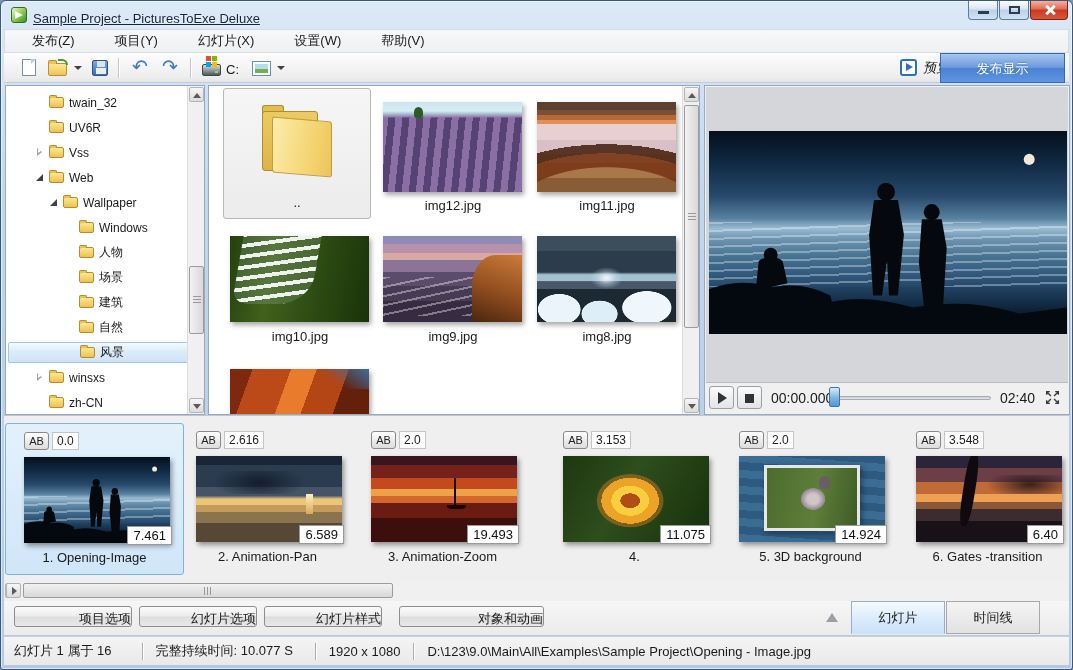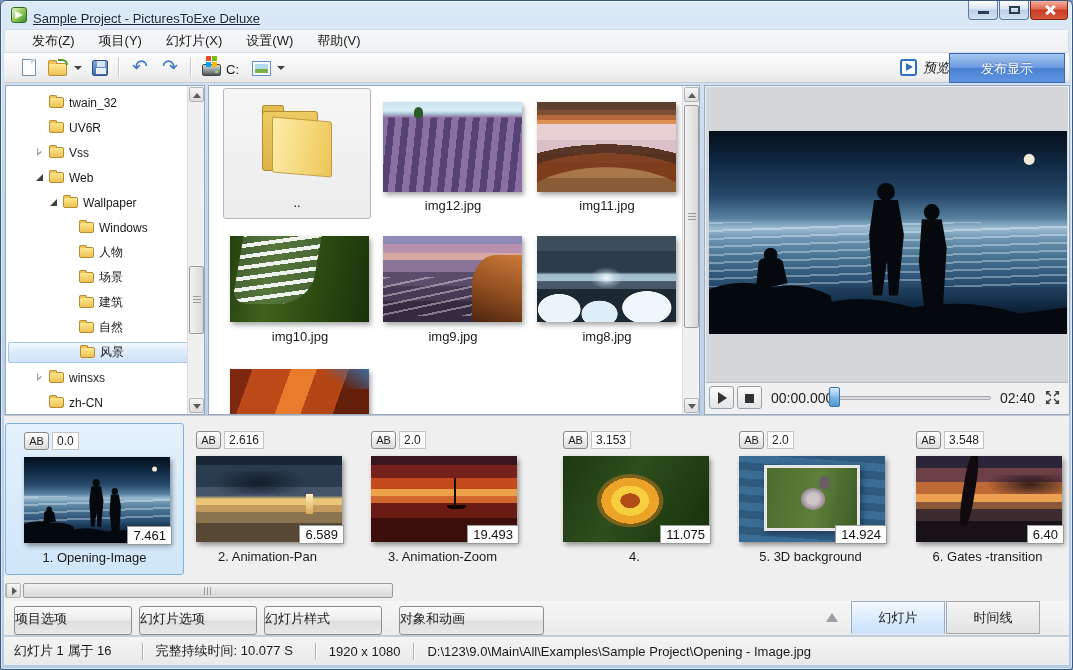--- a/index.html
+++ b/index.html
@@ -21,21 +21,21 @@
 .capbtn.min { left:967px; width:30px; } .capbtn.max { left:998px; width:30px; }
 .capbtn.close { left:1029px; width:38px; background:linear-gradient(180deg,#f5b0a0 0%,#e06a50 45%,#c93a22 50%,#d8573a 100%); border-color:#7a2415; }
 .glyph-min { position:absolute; left:9px; bottom:5px; width:11px; height:3px; background:#2a3c52; }
 .glyph-max { position:absolute; left:9px; top:5px; width:11px; height:8px; border:2px solid #2a3c52; }
 .glyph-close { position:absolute; left:13px; top:3px; width:12px; height:12px; }
 .glyph-close::before,.glyph-close::after { content:''; position:absolute; left:5px; top:0; width:3px; height:12px; background:#fff; }
 .glyph-close::before { transform:rotate(45deg);} .glyph-close::after { transform:rotate(-45deg);}
 
 
 .menubar { position:absolute; left:3px; right:3px; top:28px; height:24px; background:linear-gradient(180deg,#f7f8fa,#eef0f2);
-  border:1px solid #d4dce6; display:flex; align-items:center; padding-left:16px; gap:2px; }
+  border:1px solid #d4dce6; display:flex; align-items:center; padding-left:16px; gap:18px; }
 .menu-item { font-size:13px; color:#1a1a1a; padding:3px 11px; border-radius:2px; }
 
 
 .toolbar { position:absolute; left:3px; right:3px; top:52px; height:30px;
   background:linear-gradient(180deg,#fdfdfd,#ededee 85%,#e4e4e6); border-bottom:1px solid #c8ccd2; }
 .tbtn { position:absolute; top:3px; width:24px; height:24px; border-radius:2px; }
 .tsep { position:absolute; top:5px; width:1px; height:20px; background:#c4c8ce; box-shadow:1px 0 0 #fff; }
 .ico-new { position:absolute; left:4px; top:3px; width:14px; height:17px; background:#fff; border:1px solid #7590ab; }
 .ico-new::after { content:''; position:absolute; right:-1px; top:-1px; border-left:5px solid #b9cde0; border-bottom:5px solid transparent; }
 .ico-folder { position:relative; width:19px; height:13px; background:linear-gradient(180deg,#fde992,#f0c255); border:1px solid #bb8f34; border-radius:2px; }
@@ -52,21 +52,21 @@
 .ico-drive::after { content:''; position:absolute; right:2px; bottom:2px; width:3px; height:2px; background:#8fdc60; }
 .winflag { position:absolute; left:6px; top:0; width:5px; height:5px; background:#e44f26;
   box-shadow:6px 0 0 #7fba00, 0 6px 0 #00a4ef, 6px 6px 0 #ffb900; }
 .tb-label { position:absolute; top:9px; font-size:13px; color:#1a1a1a; }
 .ico-image { position:absolute; left:2px; top:5px; width:19px; height:15px; background:#fff; border:1px solid #5f92c8; padding:2px; }
 .ico-image::before { content:''; display:block; width:100%; height:100%; background:linear-gradient(180deg,#b5ddf0 0 55%,#79ae49 55%); }
 .ico-preview { position:relative; width:17px; height:17px; background:#fff; border:2px solid #2f6fc2; border-radius:3px; }
 .ico-preview::after { content:''; position:absolute; left:4px; top:2px; border-left:7px solid #2f6fc2; border-top:4px solid transparent; border-bottom:4px solid transparent; }
 .preview-group { position:absolute; right:120px; top:6px; display:flex; gap:6px;font-style:italic; }
 .preview-label { font-size:13px; color:#1a1a1a; }
-.publish-btn { position:absolute; right:4px; top:0; width:116px; height:30px; color:#fff; font-size:13px;
+.publish-btn { position:absolute; right:4px; top:0; width:125px; height:30px; color:#fff; font-size:13px;
   text-align:center; line-height:30px; border:1px solid #3a69ad; text-shadow:0 -1px 1px rgba(0,0,0,.25);
   background:linear-gradient(180deg,#a6c6ef 0%,#6a9ade 48%,#4a82d2 52%,#5e96e2 100%); }
 
 
 .panel { position:absolute; background:#fff; border:1px solid #93a9c4; }
 
 
 .tree { left:4px; top:84px; width:200px; height:330px; overflow:hidden; }
 .titem { position:absolute; left:2px; height:21px; display:flex; align-items:center; font-size:12px; color:#1a1a1a; }
 .exp { width:13px; height:13px; position:relative; flex:0 0 13px; margin-right:2px; }
@@ -177,21 +177,21 @@
 .trans-box { position:absolute; left:46px; top:8px; height:18px; min-width:26px; padding:0 4px; font-size:12px; color:#222;
   line-height:17px; background:#fff; border:1px solid #c4c4c4; }
 .sthumb { position:absolute; left:18px; top:33px; width:146px; height:86px; box-shadow:2px 3px 5px rgba(0,0,0,.4); }
 .dur-badge { position:absolute; right:-2px; bottom:-2px; height:19px; padding:0 5px; font-size:13px; color:#111; line-height:18px;
   background:#fdfdfd; border:1px solid #9a9a9a; z-index:2; }
 .slide-label { position:absolute; left:0; right:0; top:126px; text-align:center; font-size:13px; color:#1a1a1a; }
 
 
 .hscroll { position:absolute; left:4px; right:4px; top:581px; height:17px; background:#f0f0f0; }
 .bottombar { position:absolute; left:3px; right:3px; top:600px; height:34px; background:linear-gradient(180deg,#f6f6f6,#ebebeb); }
-.bbtn { position:absolute; top:5px; height:29px; font-size:13px; color:#1a1a1a; text-align:left;
+.bbtn { position:absolute; top:5px; height:21px; font-size:13px; color:#1a1a1a; text-align:right;
   background:linear-gradient(180deg,#fbfbfb,#ececec 48%,#dedede 52%,#e8e8e8); border:1px solid #8e8e8e; border-radius:3px; line-height:23px; }
 .tri-up { position:absolute; left:822px; top:12px; width:0; height:0; border-left:6px solid transparent; border-right:6px solid transparent; border-bottom:9px solid #9aa0a6; }
 .tab { position:absolute; top:0; width:94px; height:33px; font-size:13px; color:#1a1a1a; text-align:center; line-height:31px; border:1px solid #98aec8; }
 .tab.active { background:linear-gradient(180deg,#f4faff,#d8eafc 60%,#cce2f8); border-bottom-color:#cce2f8; }
 .tab.inactive { background:linear-gradient(180deg,#f4f4f4,#e2e2e2); border-color:#a8a8a8; }
 
 
 .statusbar { position:absolute; left:3px; right:3px; top:635px; height:29px; background:linear-gradient(180deg,#f4f4f4,#e9e9e9);
   border-top:1px solid #cfcfcf; display:flex; align-items:center; font-size:13px; color:#1a1a1a; }
 .ssep { width:1px; height:17px; background:#aeaeae; box-shadow:1px 0 0 #fff; margin:0 7px; }

